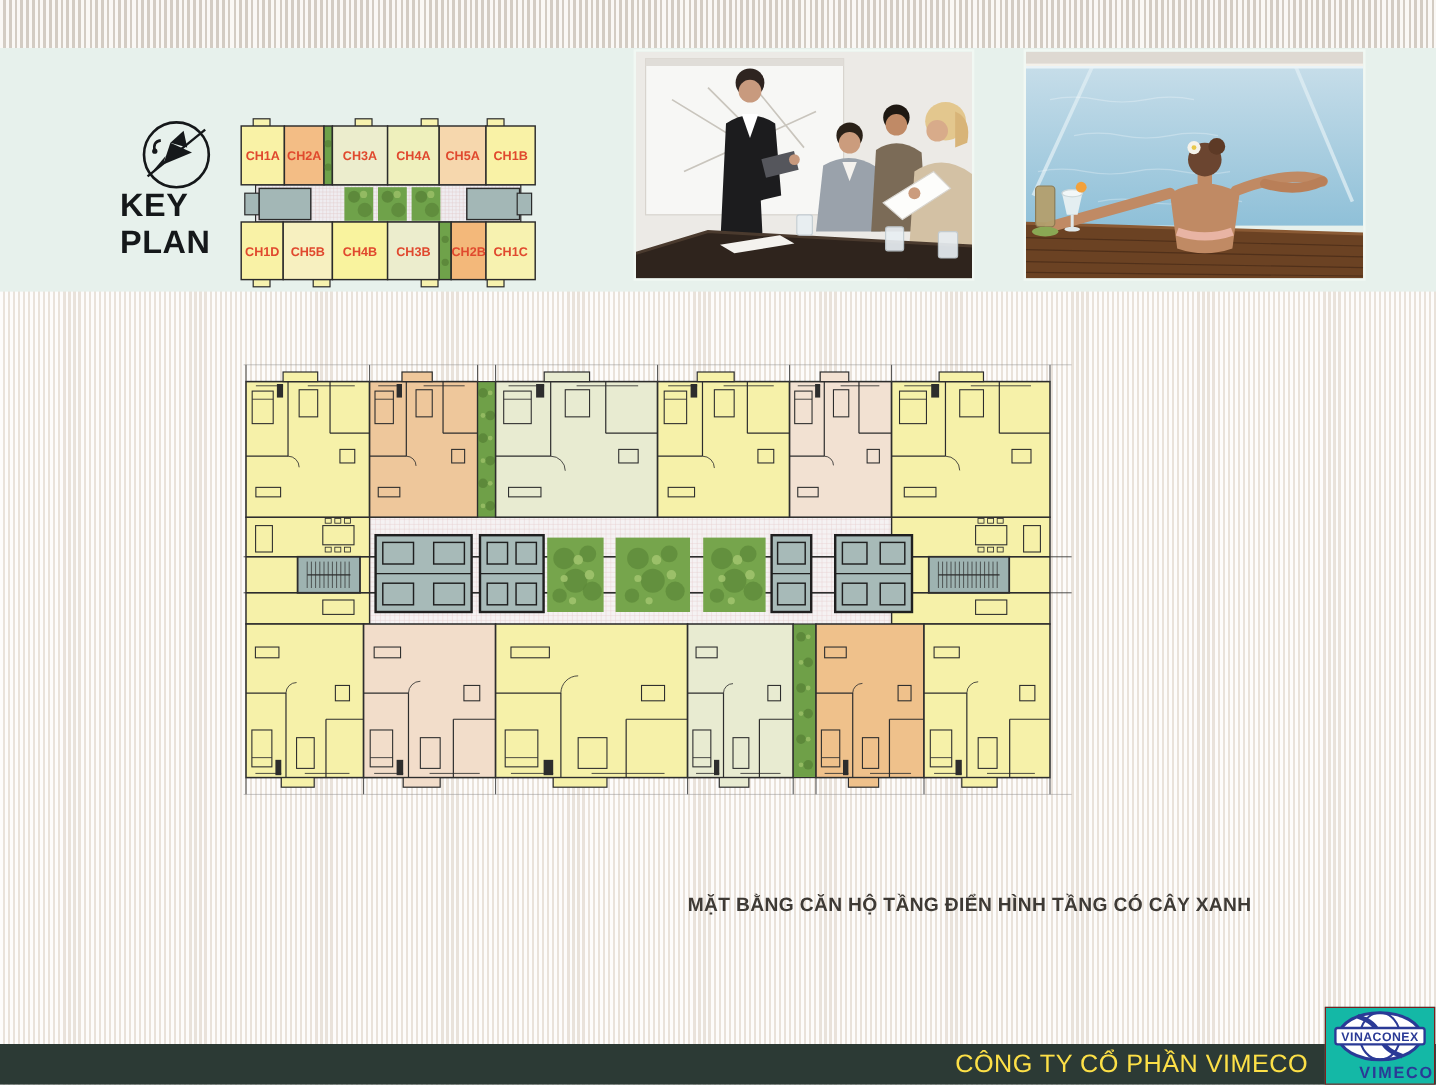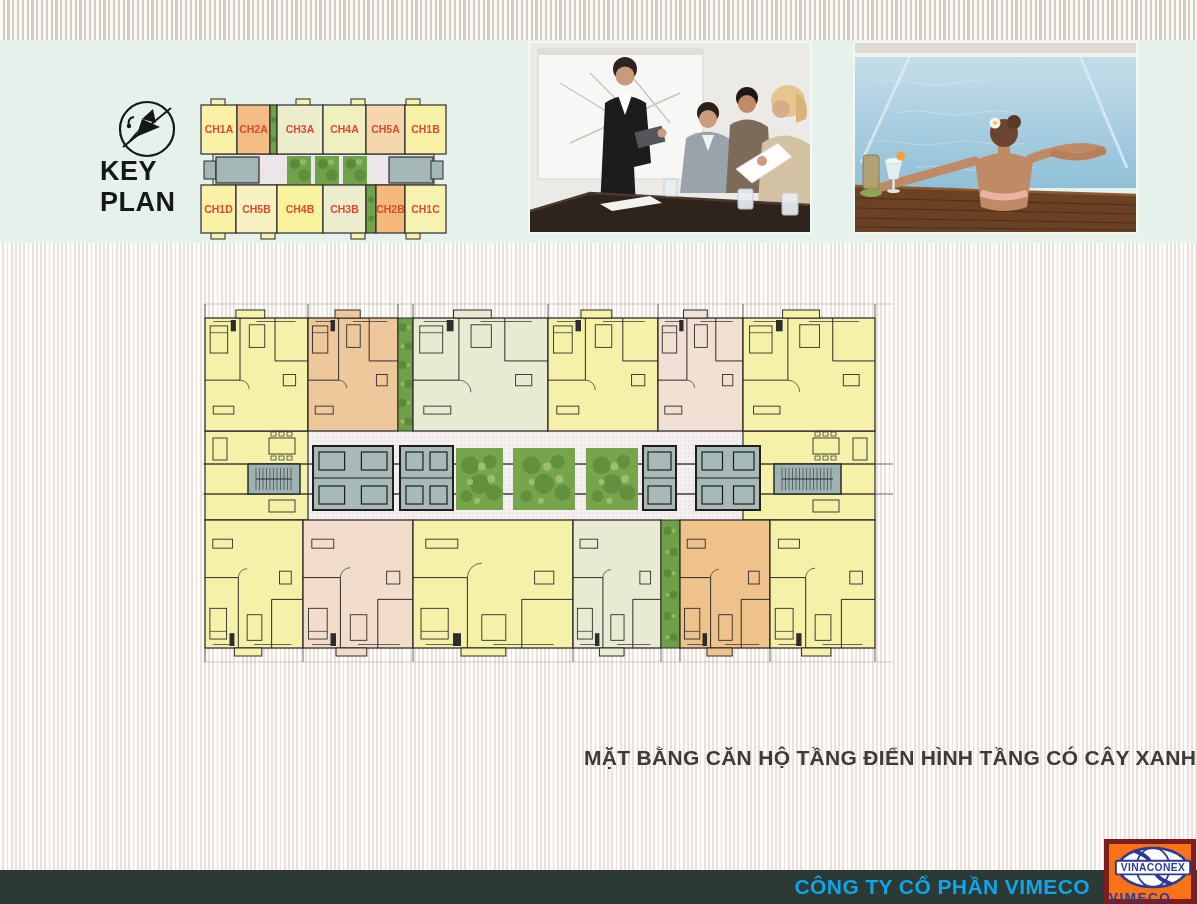--- a/index.html
+++ b/index.html
@@ -13,27 +13,27 @@
   .mint{position:absolute;left:0;top:40px;width:1197px;height:203px;background:#e7f1ec;}
   .kp-icon{position:absolute;left:114px;top:96px;width:66px;height:66px;}
   .kp-title{position:absolute;left:100px;top:156px;width:140px;font-size:27px;font-weight:600;
     color:#15181a;letter-spacing:.5px;}
   #keyplan-svg{position:absolute;left:201px;top:95px;width:245px;height:150px;overflow:visible;}
   .photo{position:absolute;top:41px;height:193px;border:2px solid #f1f8f3;box-sizing:border-box;overflow:hidden;}
   .photo svg{display:block;}
   .photo1{left:528px;width:284px;}
   .photo2{left:853px;width:285px;}
   #plan-svg{position:absolute;left:203px;top:298px;width:690px;height:385px;overflow:visible;}
-  .caption{position:absolute;left:558px;top:746px;width:500px;
-    font-size:21px;font-weight:700;color:#3e3a35;letter-spacing:.3px;white-space:nowrap;margin-left:26px;}
+  .caption{position:absolute;left:558px;top:746px;width:500px;text-align:center;
+    font-size:16px;font-weight:700;color:#3e3a35;letter-spacing:.3px;white-space:nowrap;}
   .footer-bar{position:absolute;left:0;top:870px;width:1197px;height:34px;background:#2c3a35;}
-  .footer-text{position:absolute;right:107px;top:0;height:34px;line-height:34px;color:#0ea5e9;
-    font-size:21px;font-weight:700;letter-spacing:.4px;white-space:nowrap;}
-  .logo-box{position:absolute;left:1104px;top:839px;width:92px;height:65px;background:#f97316;
-    border:5px solid #7f1d1d;box-sizing:border-box;text-align:left;}
+  .footer-text{position:absolute;right:107px;top:0;height:34px;line-height:34px;color:#fde047;
+    font-size:21px;font-weight:400;letter-spacing:.4px;white-space:nowrap;}
+  .logo-box{position:absolute;left:1104px;top:839px;width:92px;height:65px;background:#14b8a6;
+    border:1px solid #7f1d1d;box-sizing:border-box;text-align:right;}
   .logo-svg{display:block;margin:1px auto 0 auto;}
   .logo-vimeco{font-size:13.5px;font-weight:700;color:#2a3a96;letter-spacing:1.5px;line-height:14px;}
 </style>
 </head>
 <body>
 
 <div class="top-edge"></div>
 <div class="mint"></div>
 
 <svg class="kp-icon" viewBox="0 0 66 66">

